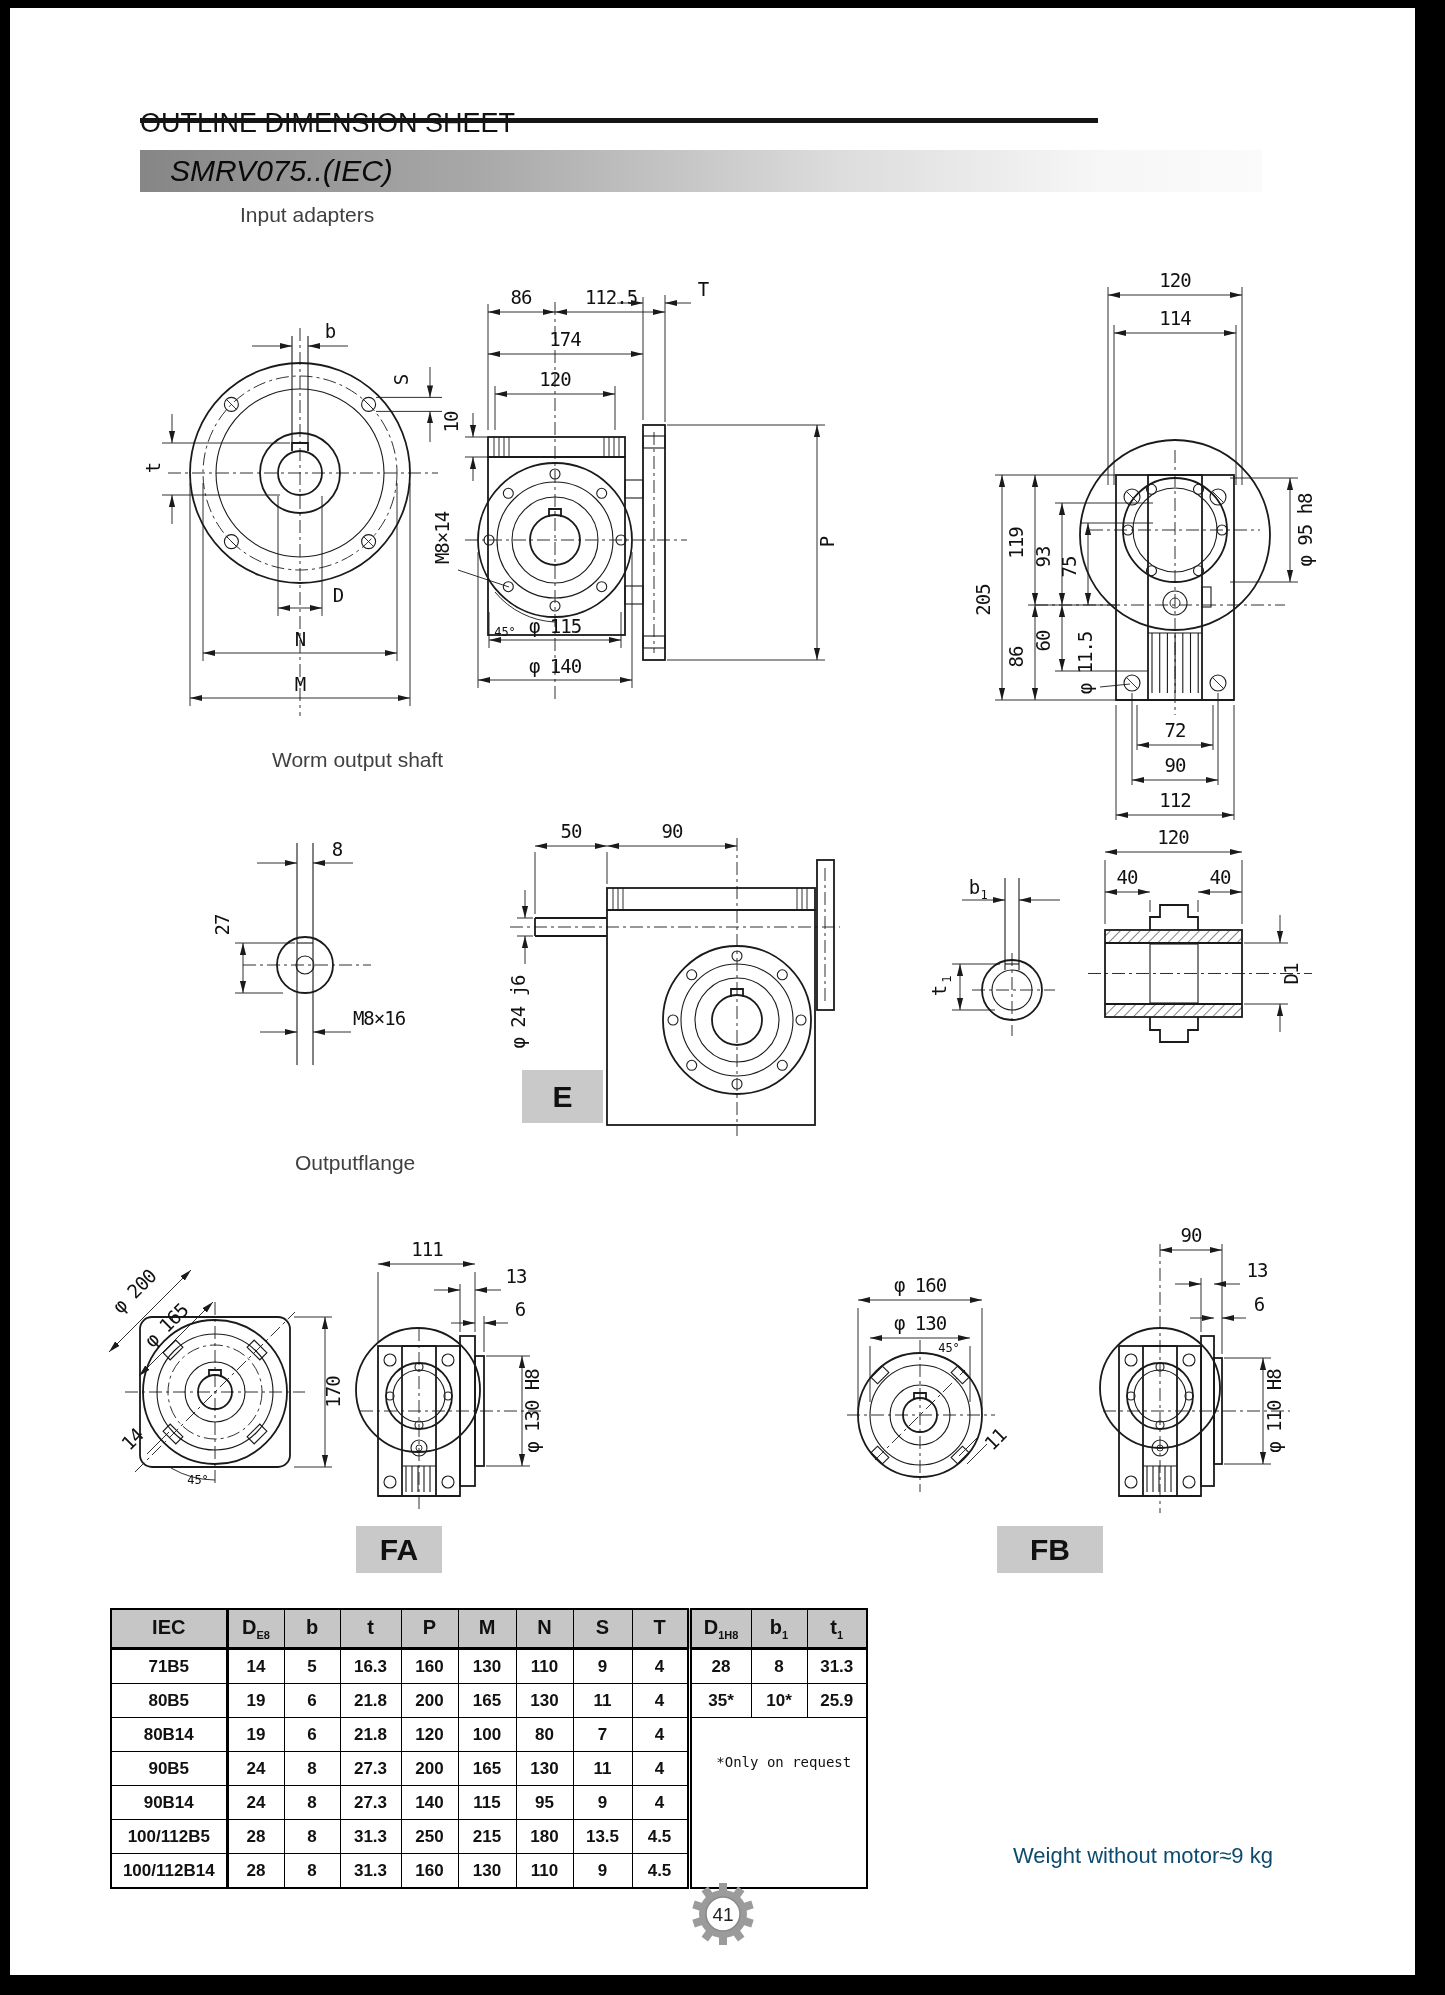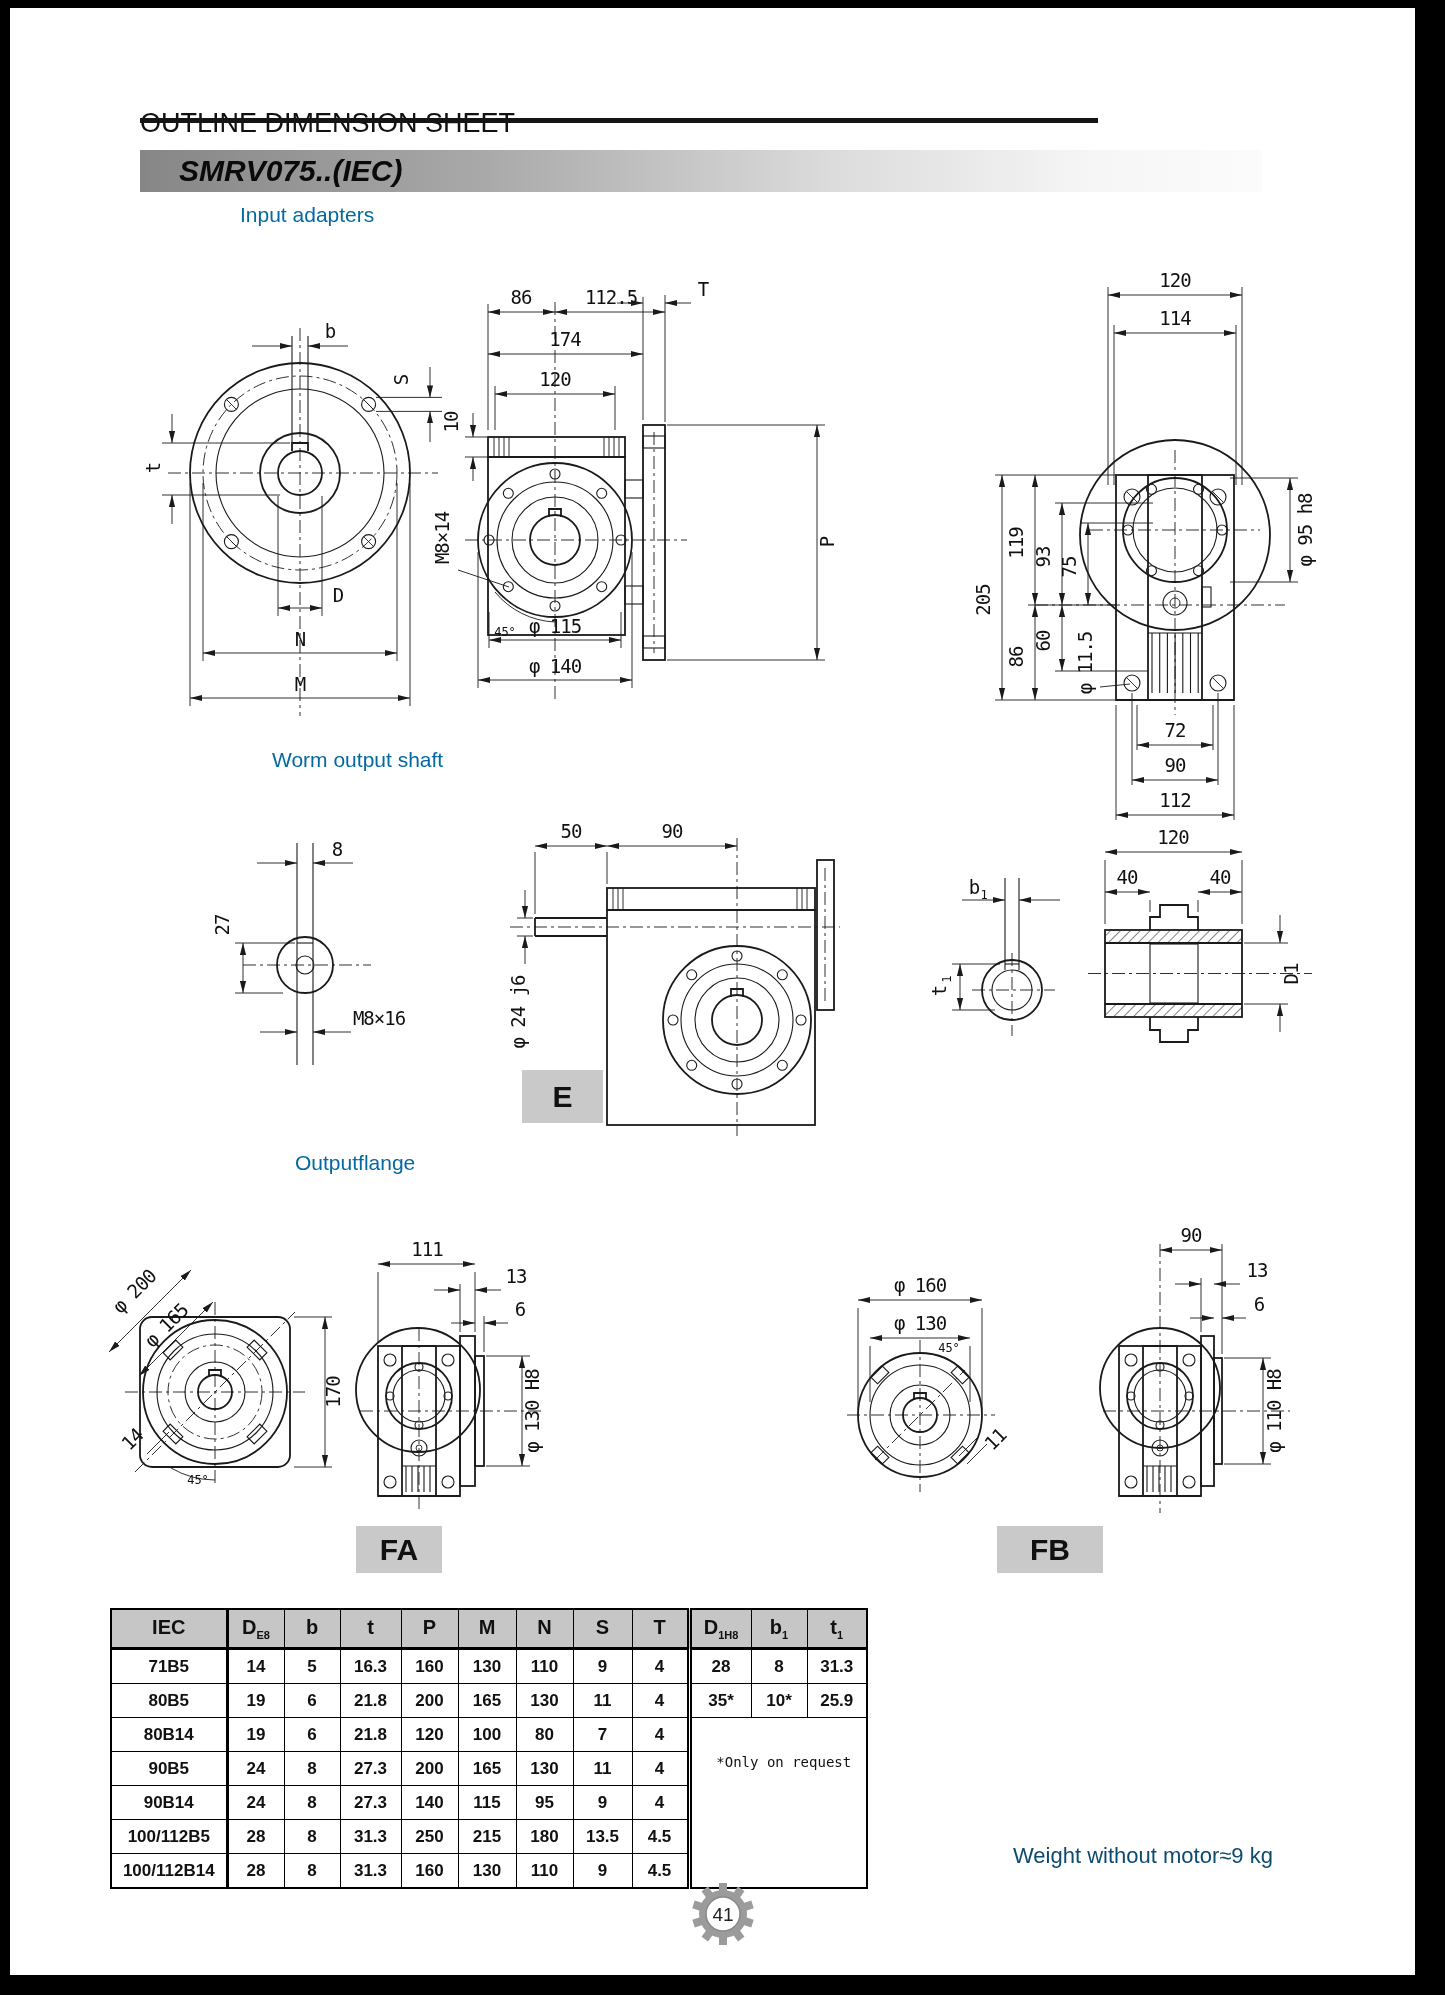--- a/index.html
+++ b/index.html
@@ -9,22 +9,22 @@
   .f-top{left:0;top:0;width:1445px;height:8px}
   .f-left{left:0;top:0;width:10px;height:1995px}
   .f-right{right:0;top:0;width:30px;height:1995px}
   .f-bot{left:0;bottom:0;width:1445px;height:20px}
 
   .doc-title{position:absolute;left:140px;top:84px;font-size:27px;letter-spacing:0px;color:#111;margin-top:24px;}
   .title-rule{position:absolute;left:140px;top:118px;width:958px;height:5px;background:#151515;}
   .badge{position:absolute;left:140px;top:150px;width:1122px;height:42px;
          background:linear-gradient(90deg,#868686 0%,#a8a8a8 30%,#dcdcdc 62%,#f6f6f6 85%,#fbfbfb 100%);
          display:flex;align-items:center;}
-  .badge span{font-size:30px;font-weight:bold;font-style:italic;padding-left:39px;color:#0a0a0a;}
-  .sec{position:absolute;font-size:21px;color:#0369a1;}
+  .badge span{font-size:30px;font-weight:normal;font-style:italic;padding-left:30px;color:#0a0a0a;}
+  .sec{position:absolute;font-size:21px;color:#404040;}
   .viewbox{position:absolute;background:#c9c9c9;display:flex;align-items:center;justify-content:center;
            font-weight:bold;font-size:30px;color:#111;}
 
   svg{position:absolute;overflow:visible;}
   .ln{stroke:#1a1a1a;stroke-width:1.8;fill:none}
   .md{stroke:#1a1a1a;stroke-width:1.1;fill:none}
   .tn{stroke:#1a1a1a;stroke-width:.9;fill:none}
   .cl{stroke:#1a1a1a;stroke-width:.9;fill:none;stroke-dasharray:13 4 3 4}
   text.d{font-family:"DejaVu Sans Mono",monospace;font-size:19px;fill:#111;letter-spacing:-1px;text-anchor:middle}
   text.ds{font-family:"DejaVu Sans Mono",monospace;font-size:12px;fill:#111;text-anchor:middle}

